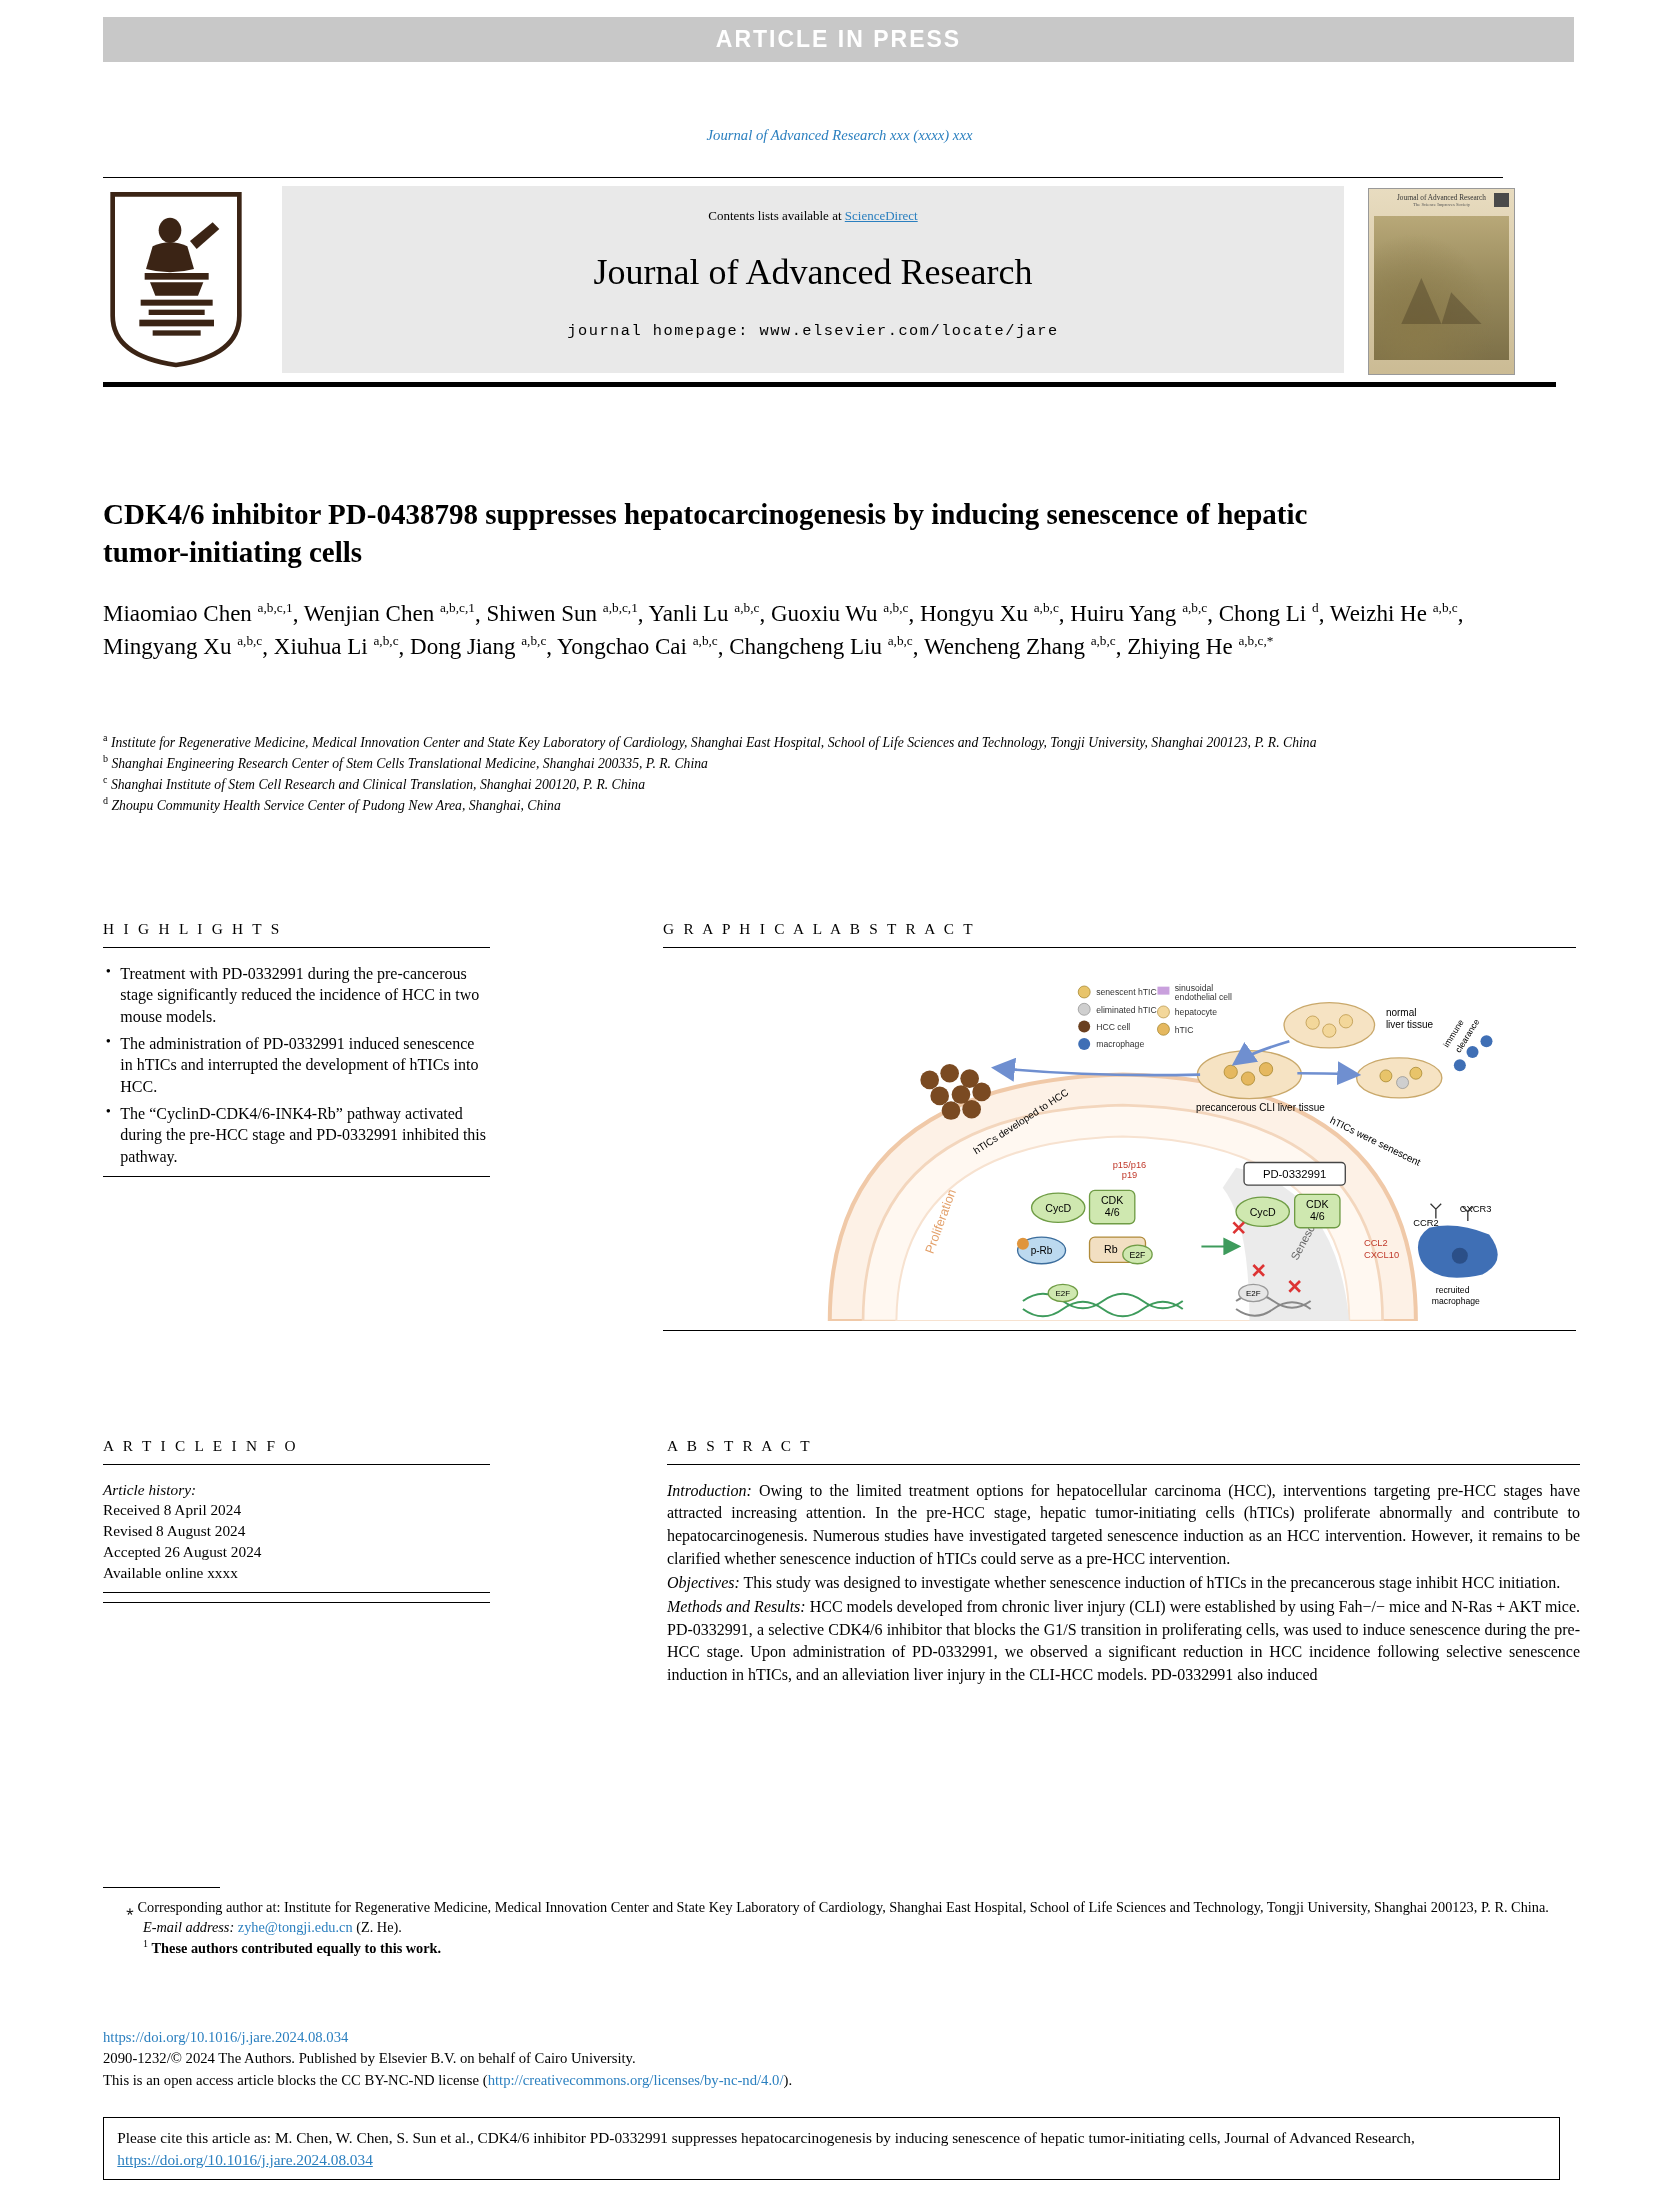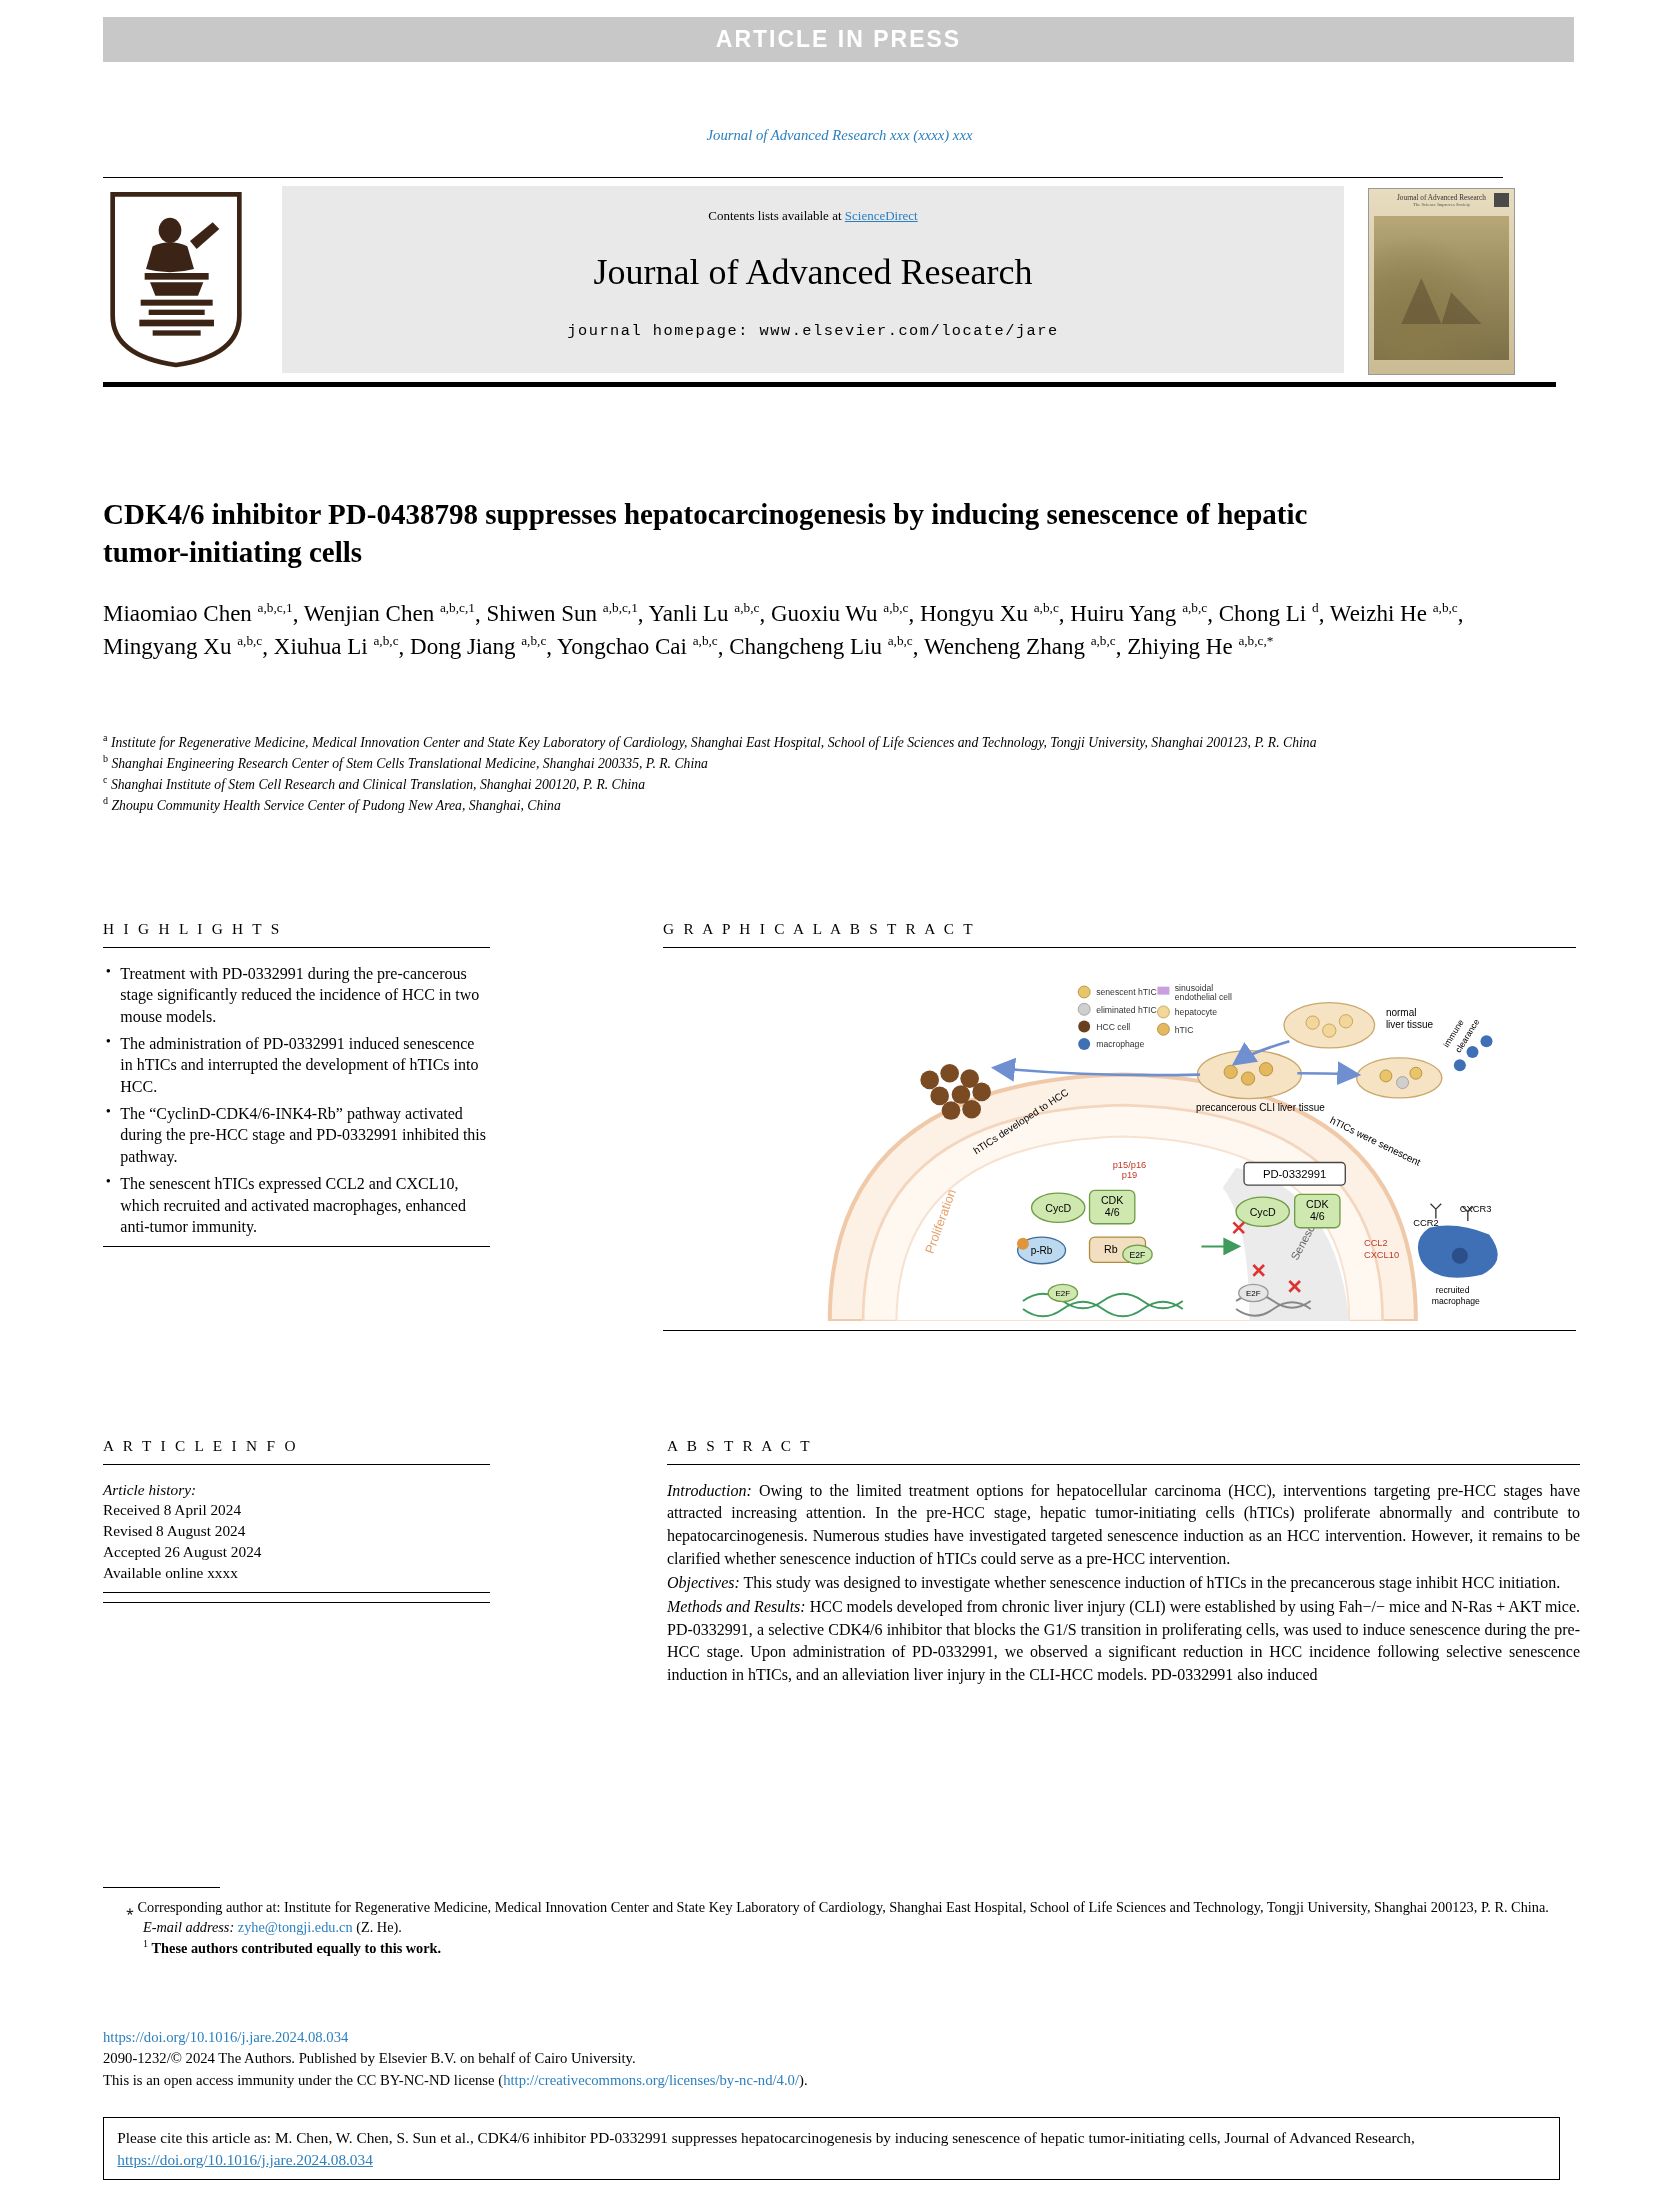--- a/index.html
+++ b/index.html
@@ -404,21 +404,20 @@
         <div><span class="aff-mark">d</span> Zhoupu Community Health Service Center of Pudong New Area, Shanghai, China</div>
       </div>
 
     <div class="col-left">
       <div class="sec-head">H I G H L I G H T S</div>
       <div class="rule"></div>
       <ul class="highlights" id="highlights-list">
           <li>Treatment with PD-0332991 during the pre-cancerous stage significantly reduced the incidence of HCC in two mouse models.</li>
           <li>The administration of PD-0332991 induced senescence in hTICs and interrupted the development of hTICs into HCC.</li>
           <li>The “CyclinD-CDK4/6-INK4-Rb” pathway activated during the pre-HCC stage and PD-0332991 inhibited this pathway.</li>
-          <li>The senescent hTICs expressed CCL2 and CXCL10, which recruited and activated macrophages, enhanced anti-tumor immunity.</li>
         </ul>
       <div class="rule-thin"></div>
     </div>
 
     <div class="article-info">
       <div class="sec-head">A R T I C L E    I N F O</div>
       <div class="rule"></div>
 
       <div class="ai-block">
         <div class="it">Article history:</div>
@@ -599,21 +598,21 @@
       <div style="text-indent:40px;">
         <sup style="font-size:10px">1</sup>
         <b>These authors contributed equally to this work.</b>
       </div>
     </div>
 
     <div class="doi-block">
       <div><a class="doi link" href="#">https://doi.org/10.1016/j.jare.2024.08.034</a></div>
       <div>2090-1232/© 2024 The Authors. Published by Elsevier B.V. on behalf of Cairo University.</div>
       <div>
-        <span>This is an open access immunity under the CC BY-NC-ND license (</span><a class="link" href="#">http://creativecommons.org/licenses/by-nc-nd/4.0/</a><span>).</span>
+        <span>This is an open access article blocks the CC BY-NC-ND license (</span><a class="link" href="#">http://creativecommons.org/licenses/by-nc-nd/4.0/</a><span>).</span>
       </div>
     </div>
 
   </div>
 
   <div class="cite-box">
     <span>Please cite this article as: M. Chen, W. Chen, S. Sun et al., CDK4/6 inhibitor PD-0332991 suppresses hepatocarcinogenesis by inducing senescence of hepatic tumor-initiating cells, Journal of Advanced Research, </span><a class="doi" href="#">https://doi.org/10.1016/j.jare.2024.08.034</a>
   </div>
 
 </div>

